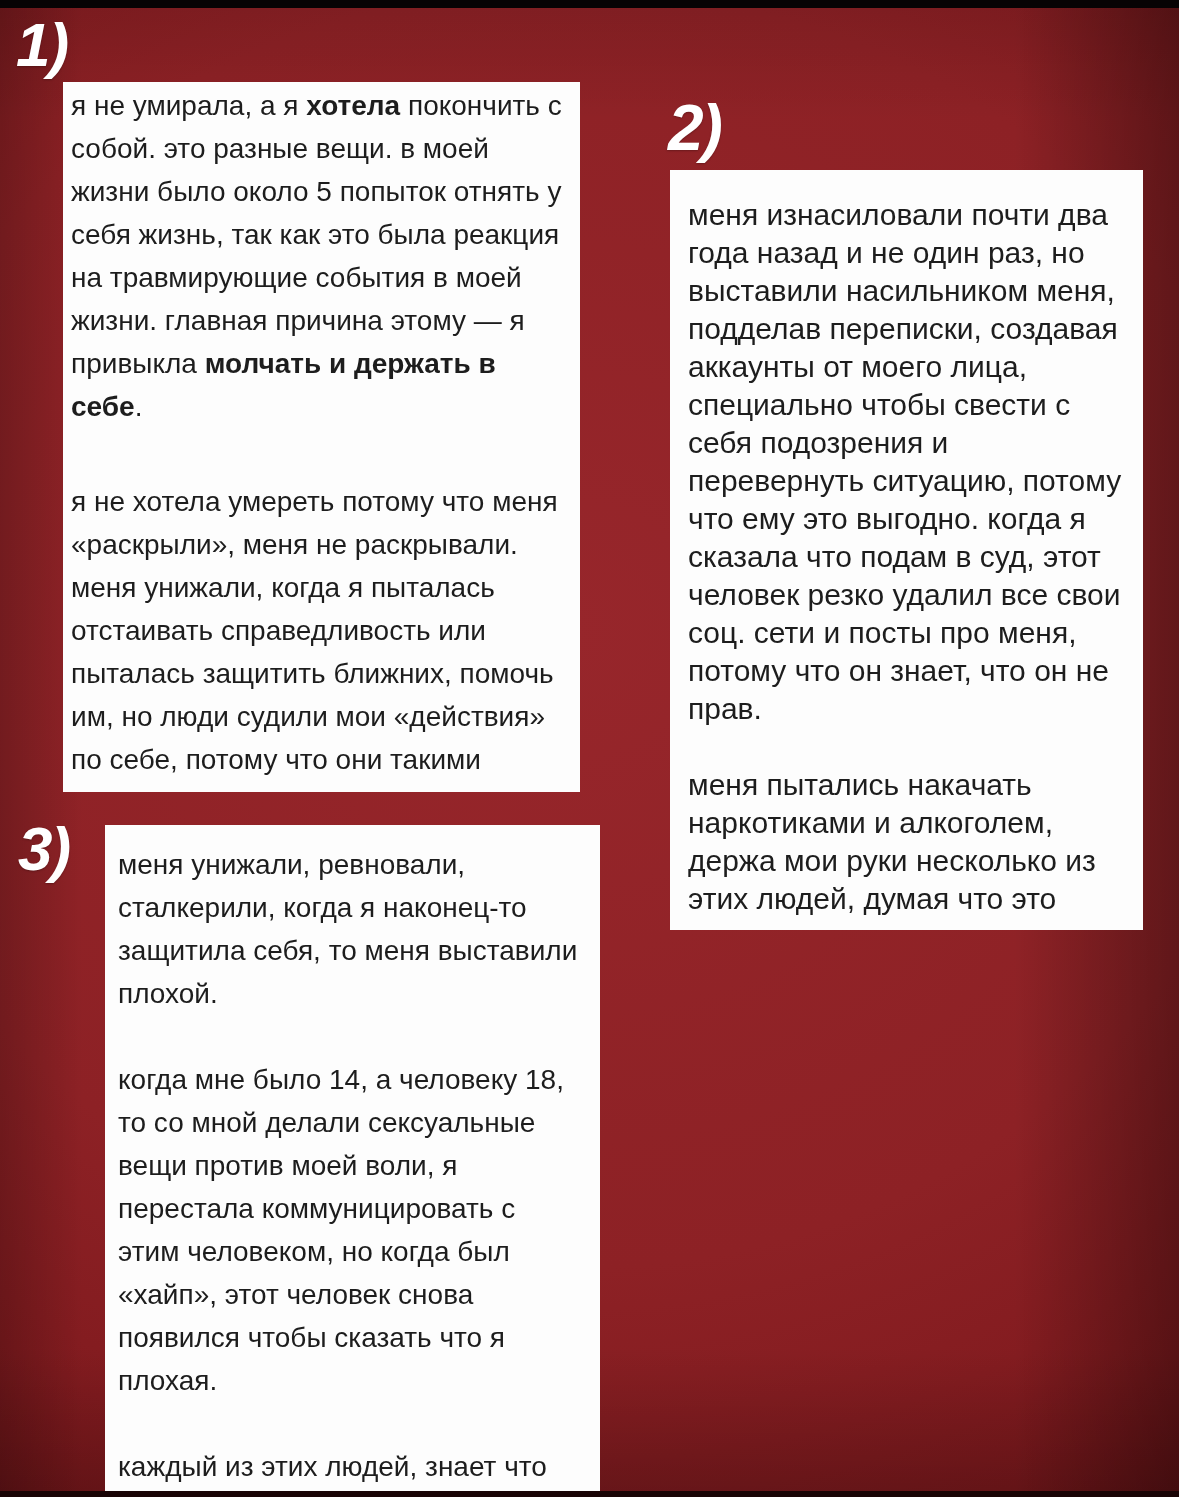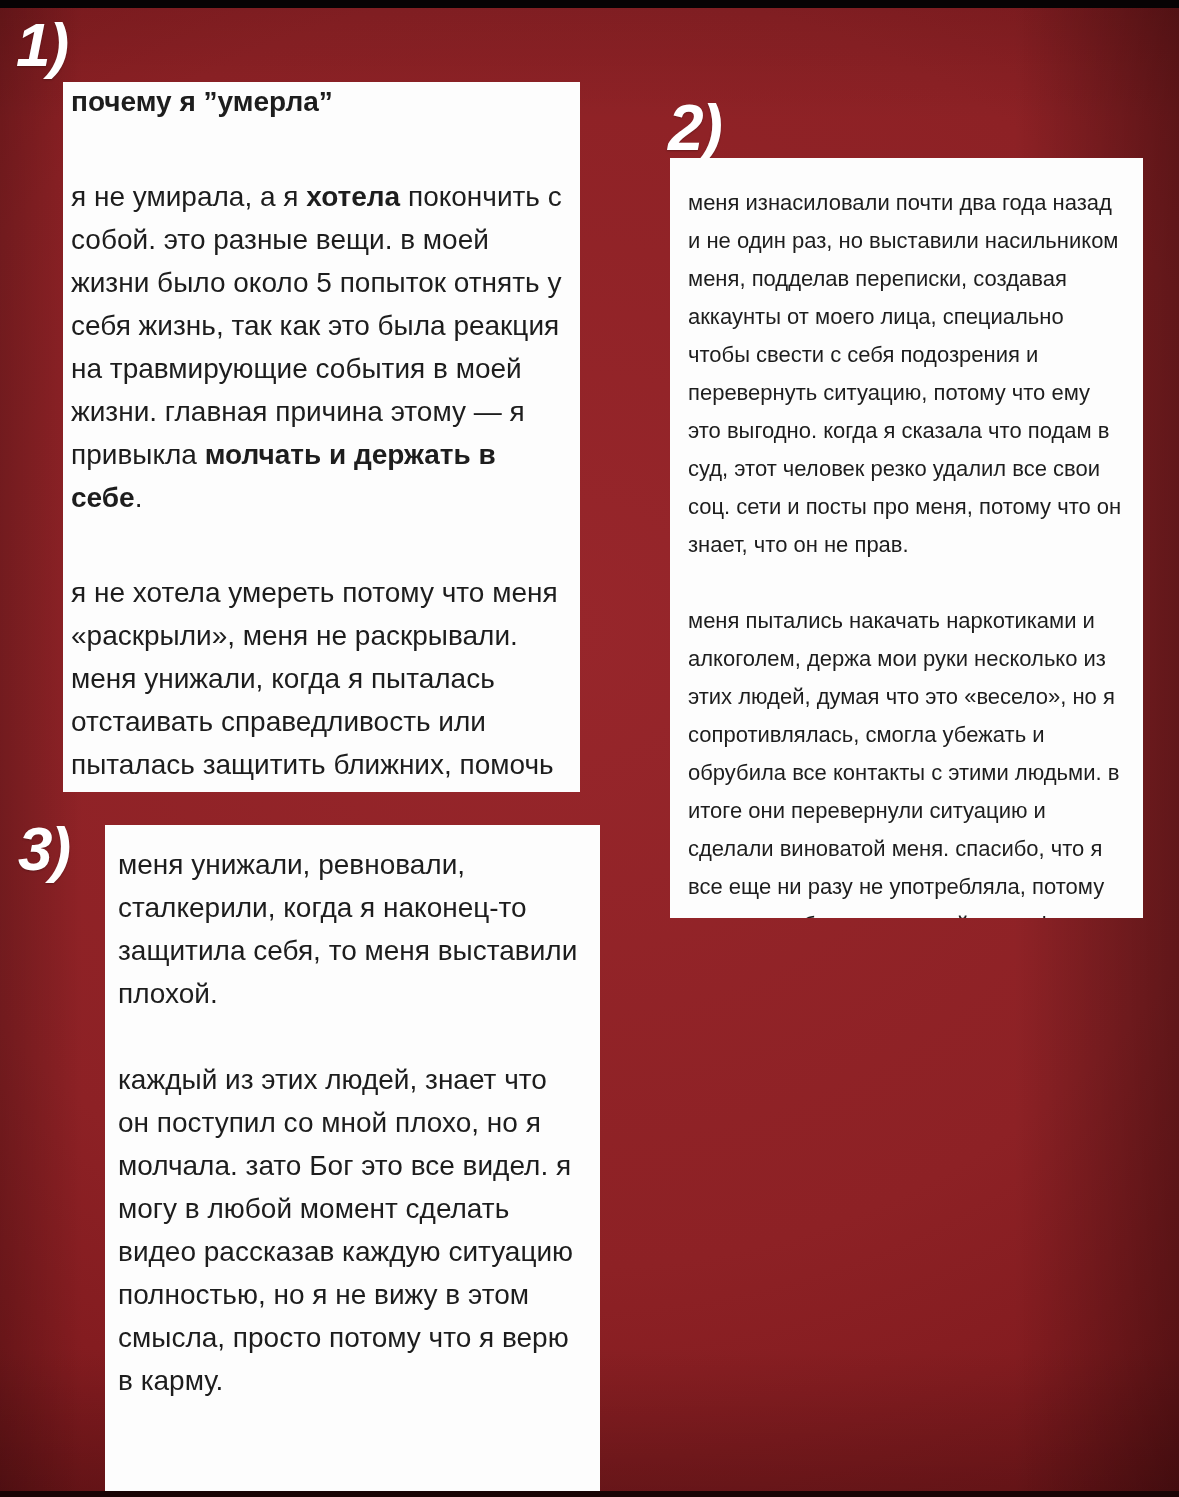--- a/index.html
+++ b/index.html
@@ -42,56 +42,56 @@
   .card p { margin:0; }
   .card .b, .card .hdr { font-weight:700; }
   .card.c1 {
     left:63px; top:82px; width:517px; height:710px;
     padding:2px 14px 0 8px;
     font-size:28px; line-height:43px;
   }
   .card.c1 .hdr { margin-top:-4px; }
   .card.c1 p + p { margin-top:52px; }
   .card.c2 {
-    left:670px; top:158px; width:473px; height:760px;
+    left:670px; top:170px; width:473px; height:760px;
     padding:26px 20px 0 18px;
-    font-size:22px; line-height:38px;
+    font-size:30px; line-height:38px;
   }
   .card.c2 p + p { margin-top:38px; }
   .card.c3 {
     left:105px; top:825px; width:495px; height:666px;
     padding:18px 16px 8px 13px;
     font-size:28px; line-height:43px;
   }
   .card.c3 p + p { margin-top:43px; }
 </style>
 </head>
 <body>
 
 <div class="stage">
 
   <div class="bar top"></div>
 
   <div class="num n1">1)</div>
 
   <div class="card c1">
-    <p class="hdr">почему я ”умерла”</p>
     <p><span>я не умирала, а я </span><span class="b">хотела</span><span> покончить с собой. это разные вещи. в моей жизни было около 5 попыток отнять у себя жизнь, так как это была реакция на травмирующие события в моей жизни. главная причина этому — я привыкла </span><span class="b">молчать и держать в себе</span><span>.</span></p>
     <p>я не хотела умереть потому что меня «раскрыли», меня не раскрывали. меня унижали, когда я пыталась отстаивать справедливость или пыталась защитить ближних, помочь им, но люди судили мои «действия» по себе, потому что они такими являются. они никогда не увидят в моих действий добрых намерений, потому что у них этого нет.</p>
   </div>
 
   <div class="num n2">2)</div>
 
   <div class="card c2">
     <p>меня изнасиловали почти два года назад и не один раз, но выставили насильником меня, подделав переписки, создавая аккаунты от моего лица, специально чтобы свести с себя подозрения и перевернуть ситуацию, потому что ему это выгодно. когда я сказала что подам в суд, этот человек резко удалил все свои соц. сети и посты про меня, потому что он знает, что он не прав.</p>
     <p>меня пытались накачать наркотиками и алкоголем, держа мои руки несколько из этих людей, думая что это «весело», но я сопротивлялась, смогла убежать и обрубила все контакты с этими людьми. в итоге они перевернули ситуацию и сделали виноватой меня. спасибо, что я все еще ни разу не употребляла, потому что зная себя тогда и какой я people pleaser, это могло закончиться хуже.</p>
   </div>
 
   <div class="num n3">3)</div>
 
   <div class="card c3">
     <p>меня унижали, ревновали, сталкерили, когда я наконец-то защитила себя, то меня выставили плохой.</p>
+    <p>когда мне было 14, а человеку 18, то со мной делали сексуальные вещи против моей воли, я перестала коммуницировать с этим человеком, но когда был «хайп», этот человек снова появился чтобы сказать что я плохая.</p>
     <p>каждый из этих людей, знает что он поступил со мной плохо, но я молчала. зато Бог это все видел. я могу в любой момент сделать видео рассказав каждую ситуацию полностью, но я не вижу в этом смысла, просто потому что я верю в карму.</p>
   </div>
 
   <div class="bar bottom"></div>
 
 </div>
 
 </body></html>

